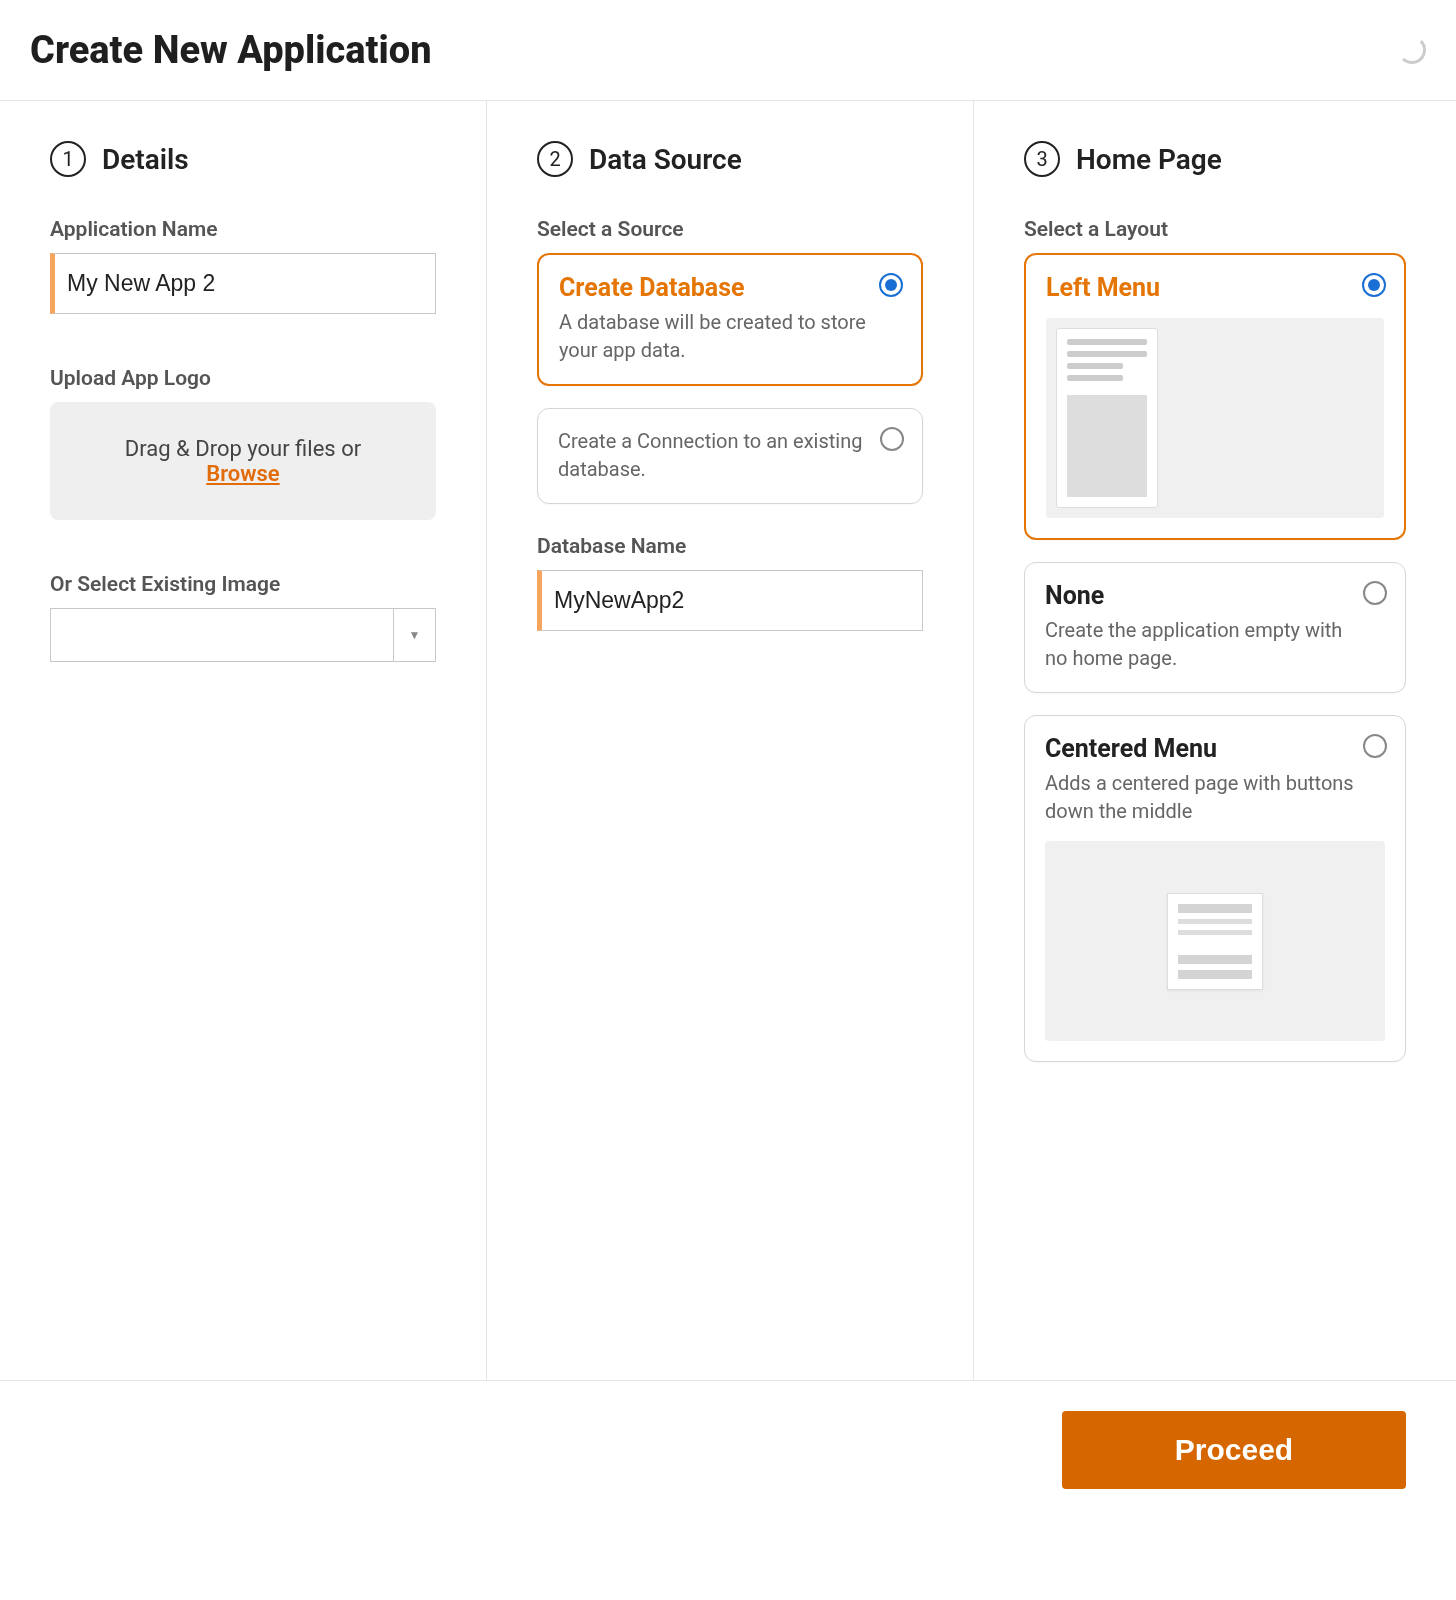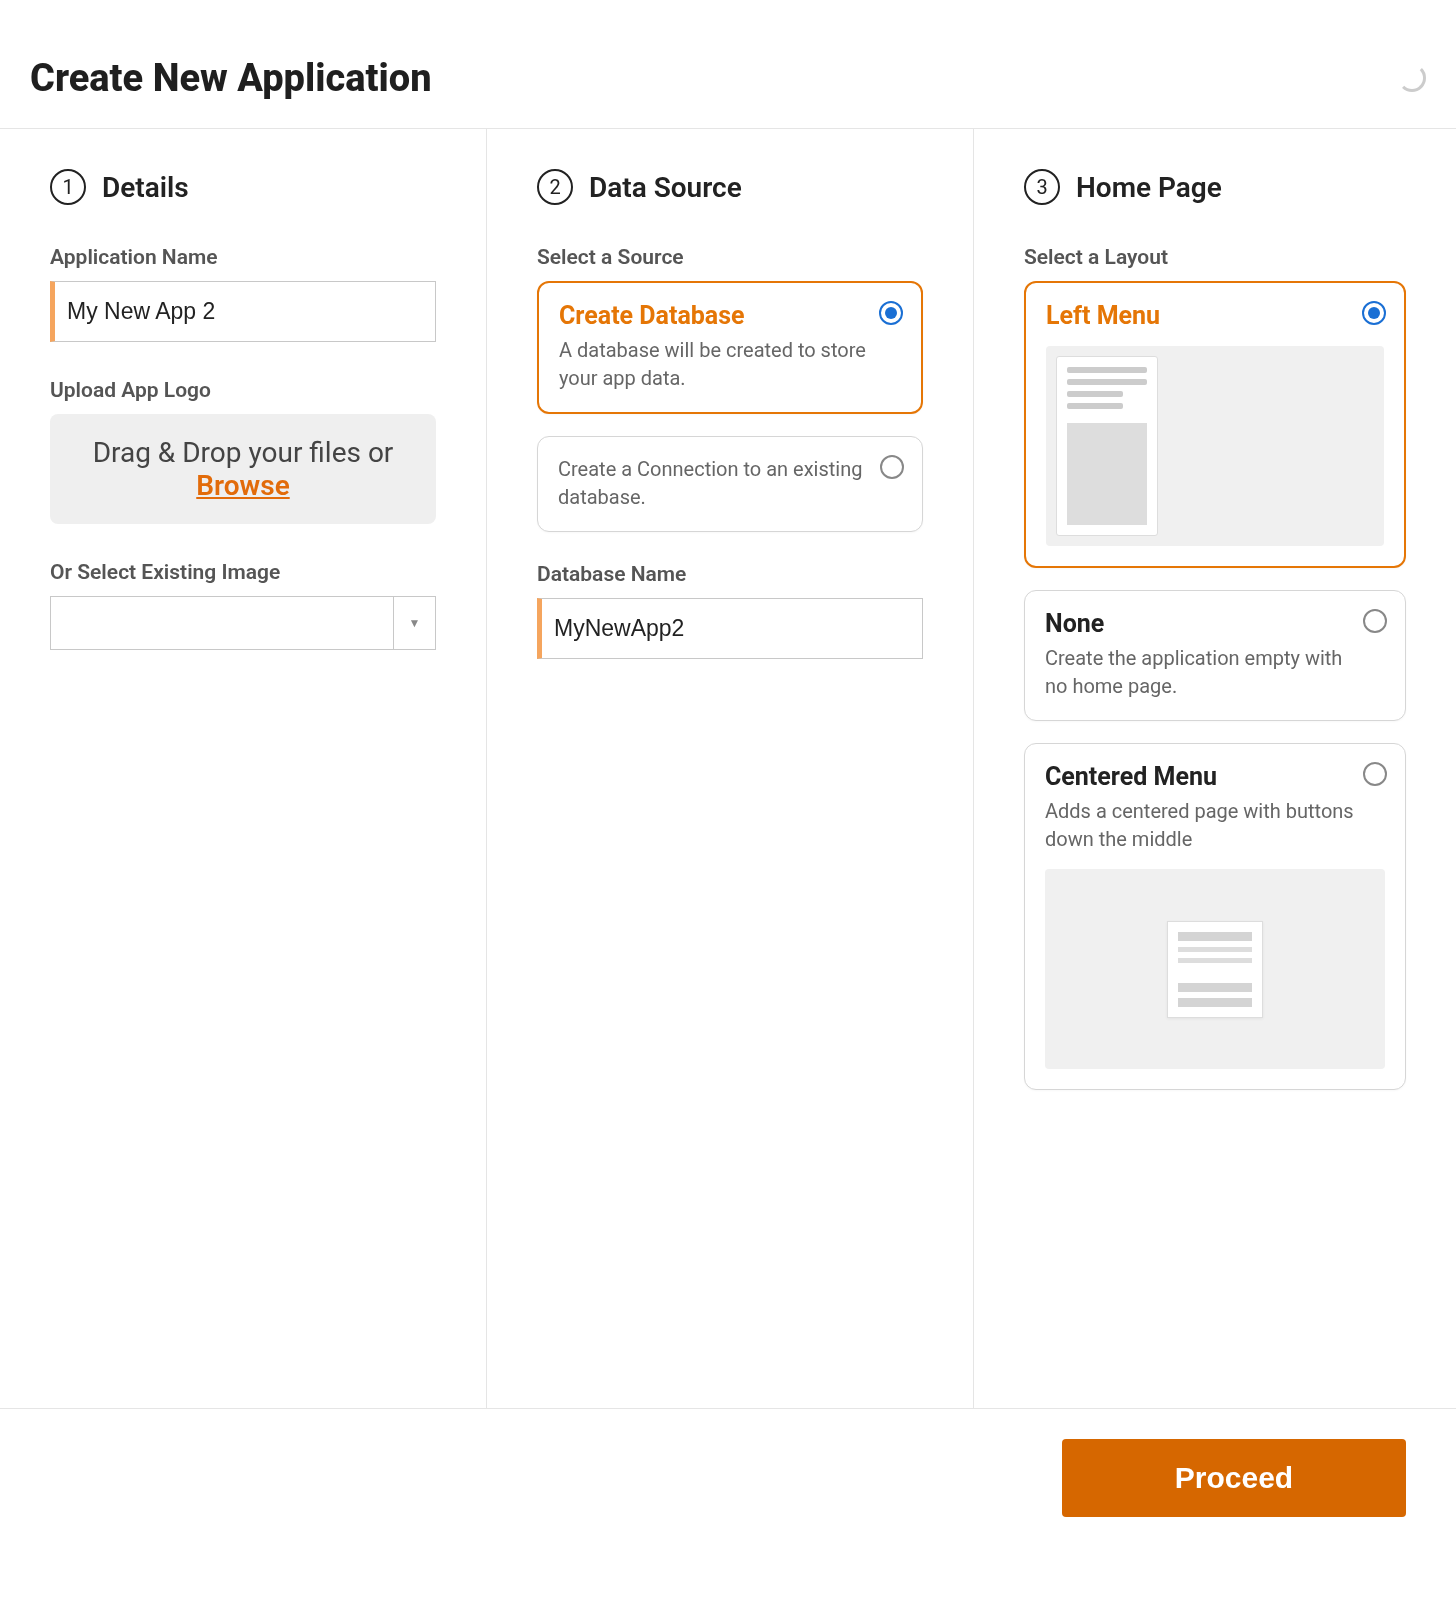--- a/index.html
+++ b/index.html
@@ -8,21 +8,20 @@
     background: #fff;
     color: #222;
     width: 1456px;
   }
   .header {
     display: flex;
     justify-content: space-between;
     align-items: center;
     padding: 28px 30px 28px 30px;
     border-bottom: 1px solid #e5e5e5;
-    margin-top: 28px;
   }
   .page-title {
     font-size: 38px;
     font-weight: 800;
     color: #1f1f1f;
   }
   .spinner {
     width: 28px;
     height: 28px;
     border: 3px solid #ccc;
@@ -74,27 +73,27 @@
     width: 100%;
     height: 61px;
     border: 1px solid #c8c8c8;
     border-left: 5px solid #f5a55e;
     padding: 8px 12px;
     font-size: 23px;
     color: #222;
     outline: none;
     background: #fff;
   }
-  .field-block { margin-bottom: 36px; }
+  .field-block { margin-bottom: 52px; }
   .upload-box {
     background: #efefef;
     border-radius: 8px;
-    padding: 22px 18px;
+    padding: 34px 18px;
     text-align: center;
-    font-size: 28px;
+    font-size: 22px;
     color: #444;
   }
   .browse-link {
     color: #e26b0a;
     text-decoration: underline;
     font-weight: 600;
     cursor: pointer;
   }
   .select-wrap {
     display: flex;

